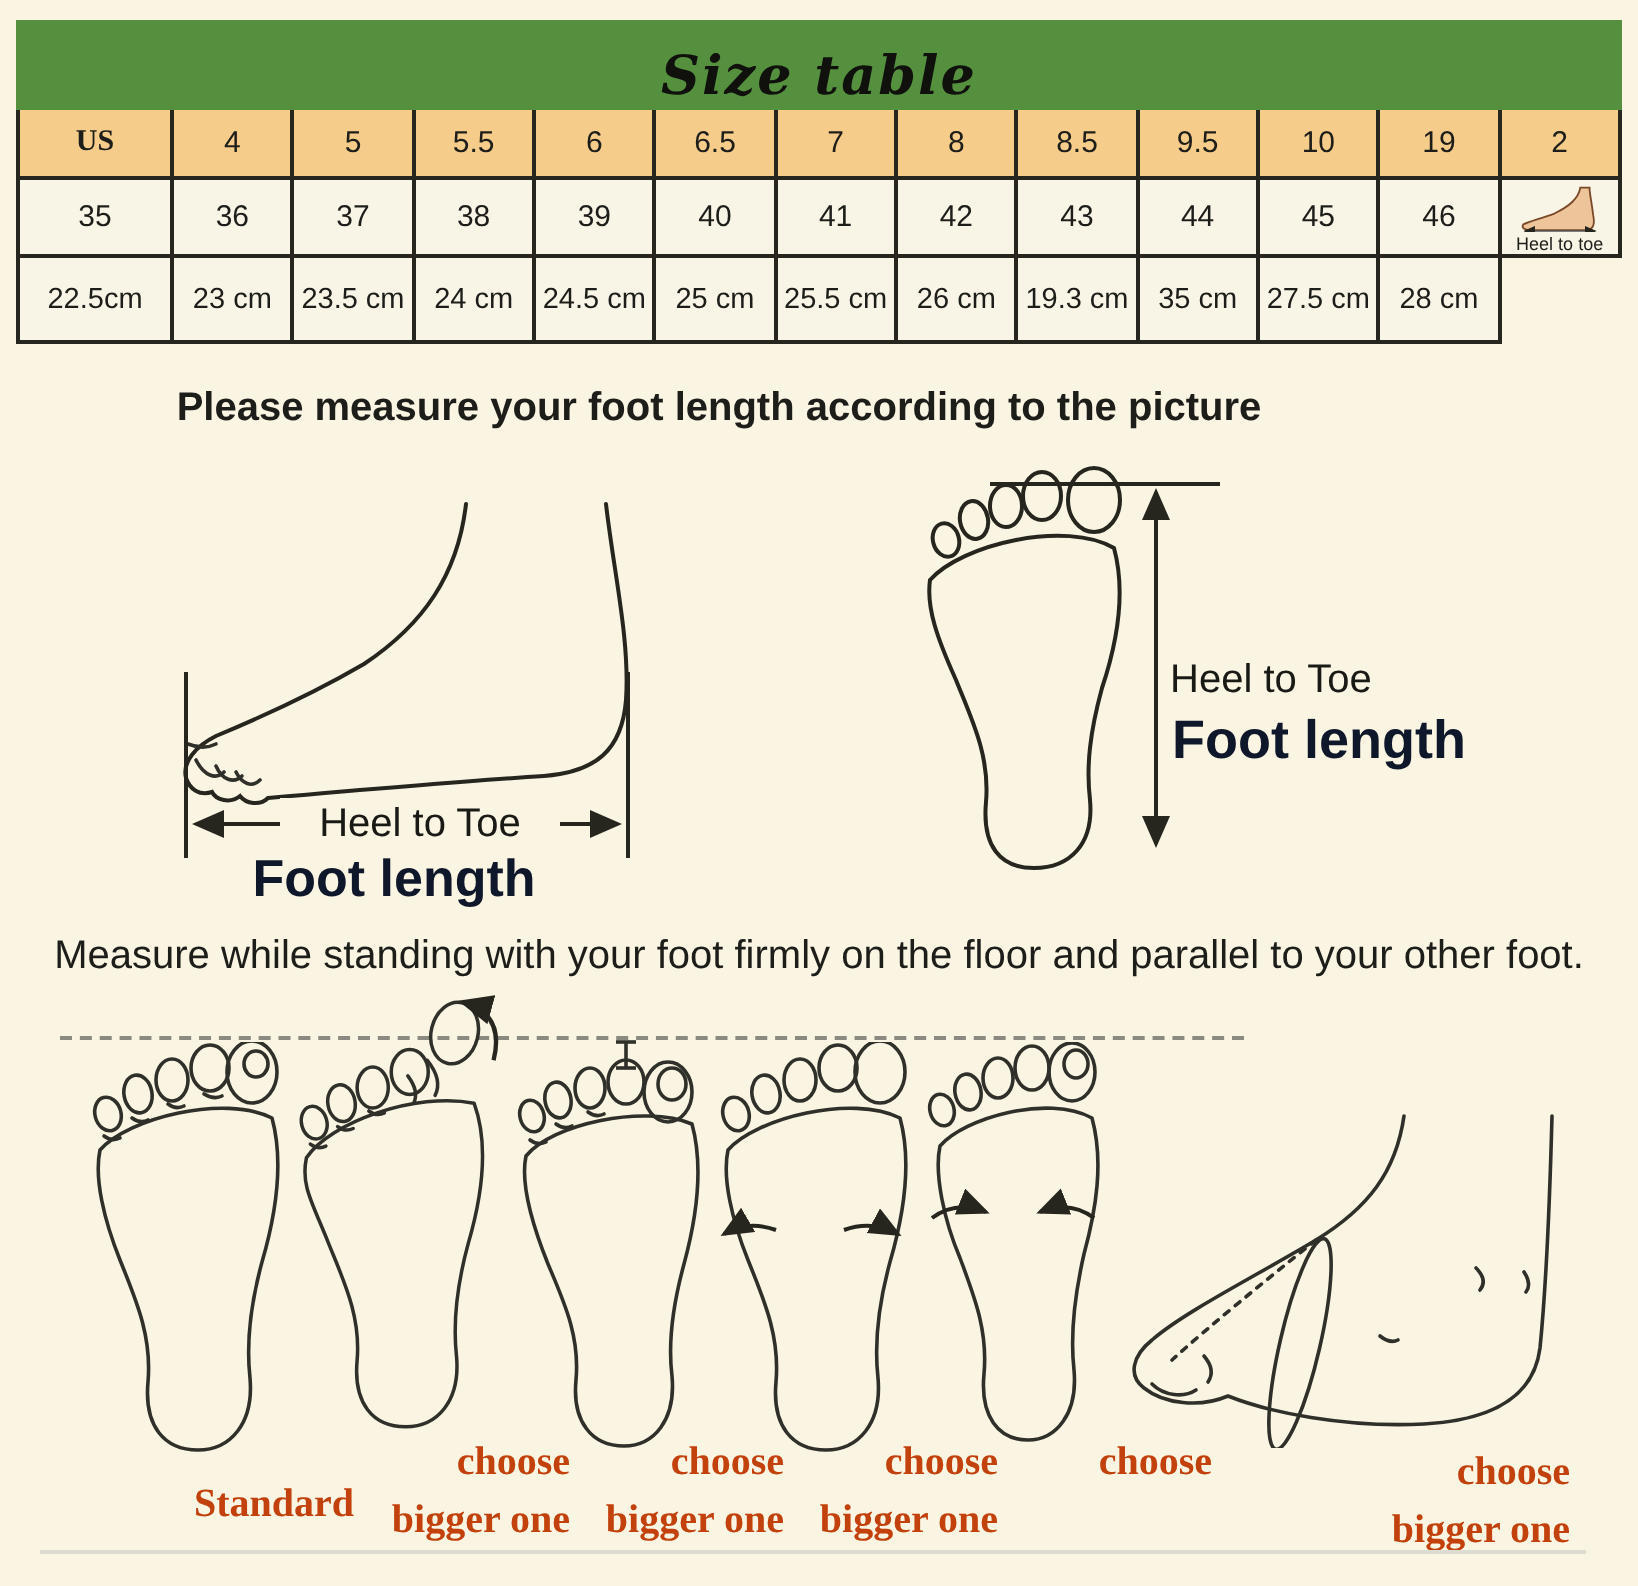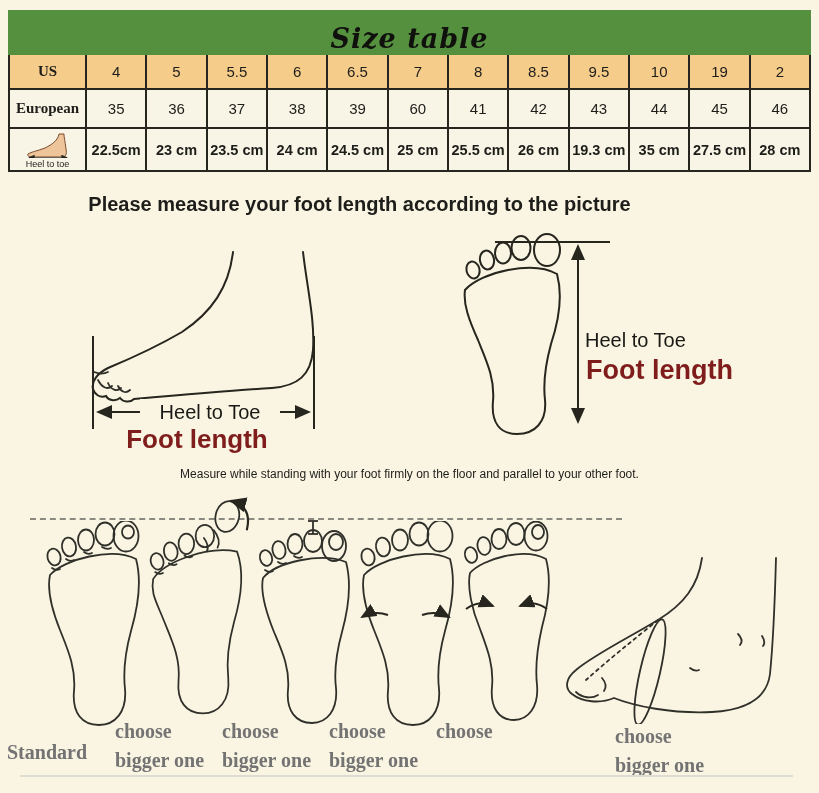--- a/index.html
+++ b/index.html
@@ -34,51 +34,51 @@
   }
   .cell{
     border-right:2px solid #26261f;
     border-bottom:2px solid #26261f;
     display:flex;align-items:center;justify-content:center;
     font-size:15px;background:#f9f5e6;
     box-sizing:border-box;
   }
   .cell.tan{background:#f5cc8a;}
   .cell.lbl{font-family:"Liberation Serif", serif;font-weight:bold;}
-  .cell.cm{font-weight:bold;font-size:14.5px;}
+  .cell.cm{font-weight:normal;font-size:14.5px;}
   .cell.footcell{flex-direction:column;padding-top:2px;}
   .cell.footcell .ftxt{font-size:9px;margin-top:1px;}
 
   
   .heading{
     left:0;top:193px;width:719px;text-align:center;
     font-weight:bold;font-size:20px;letter-spacing:0;
   }
   .note{
     left:0;top:467px;width:819px;text-align:center;
-    font-size:12px;
+    font-size:20px;
   }
   .h2t-label{
     font-size:20px;color:#191915;background:#faf5e2;
     text-align:center;line-height:26px;
   }
   .footlen{
-    font-weight:bold;font-size:26px;color:#7f1d1d;
+    font-weight:bold;font-size:26px;color:#0f172a;
     text-align:center;line-height:30px;
   }
 
   
   .dash-line{
     left:30px;top:518px;width:592px;height:0;
     border-top:2px dashed #8a8a80;
   }
   .guide-label{
-    width:170px;text-align:left;
+    width:170px;text-align:right;
     font-family:"Liberation Serif", serif;
-    font-weight:bold;font-size:20px;line-height:29px;color:#737373;
+    font-weight:bold;font-size:20px;line-height:29px;color:#c2410c;
   }
   .sep-bottom{
     left:20px;top:775px;width:773px;height:0;
     border-top:2px solid #dcdcd2;
   }
 
   svg{display:block;}
   .stroke{fill:none;stroke:#30302a;stroke-width:1.8;stroke-linecap:round;stroke-linejoin:round;}
   .stroke2{fill:none;stroke:#26261f;stroke-width:2;stroke-linecap:round;}
 </style>
@@ -106,27 +106,26 @@
   <div class="cell tan">6</div>
   <div class="cell tan">6.5</div>
   <div class="cell tan">7</div>
   <div class="cell tan">8</div>
   <div class="cell tan">8.5</div>
   <div class="cell tan">9.5</div>
   <div class="cell tan">10</div>
   <div class="cell tan">19</div>
   <div class="cell tan">2</div>
 
-  <div class="cell lbl">European</div>
   <div class="cell">35</div>
   <div class="cell">36</div>
   <div class="cell">37</div>
   <div class="cell">38</div>
   <div class="cell">39</div>
-  <div class="cell">60</div>
+  <div class="cell">40</div>
   <div class="cell">41</div>
   <div class="cell">42</div>
   <div class="cell">43</div>
   <div class="cell">44</div>
   <div class="cell">45</div>
   <div class="cell">46</div>
 
   <div class="cell footcell">
     <svg width="48" height="26" viewBox="0 0 48 26">
       <path d="M35,2 C34,8 29,12 21,16 C13,19 7,20 4,22 C3,24 5,25 9,25 L38,25 C42,25 43,22 42,17 C41,9 40,5 40,2 Z" fill="#eec49a" stroke="#7a4a28" stroke-width="1"></path>

